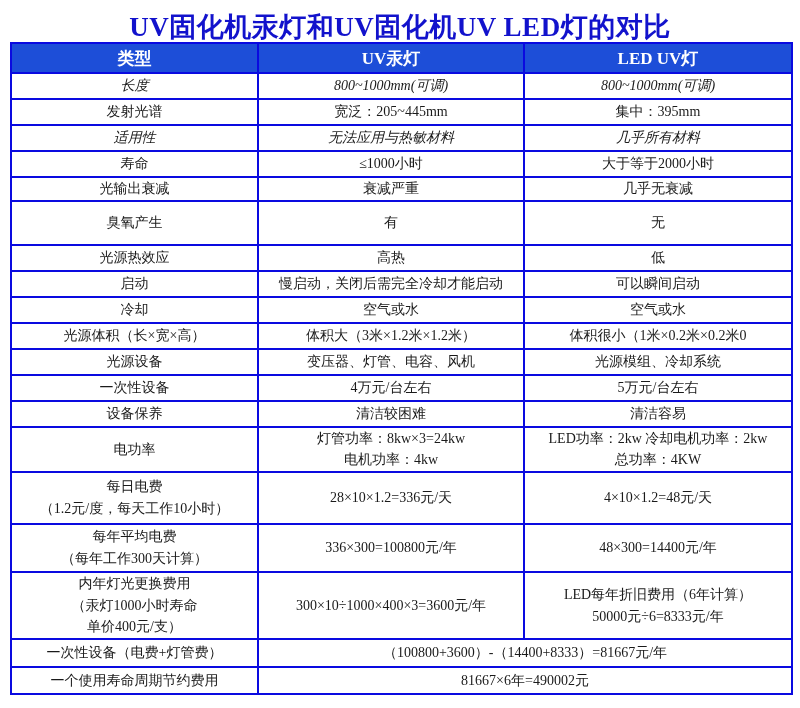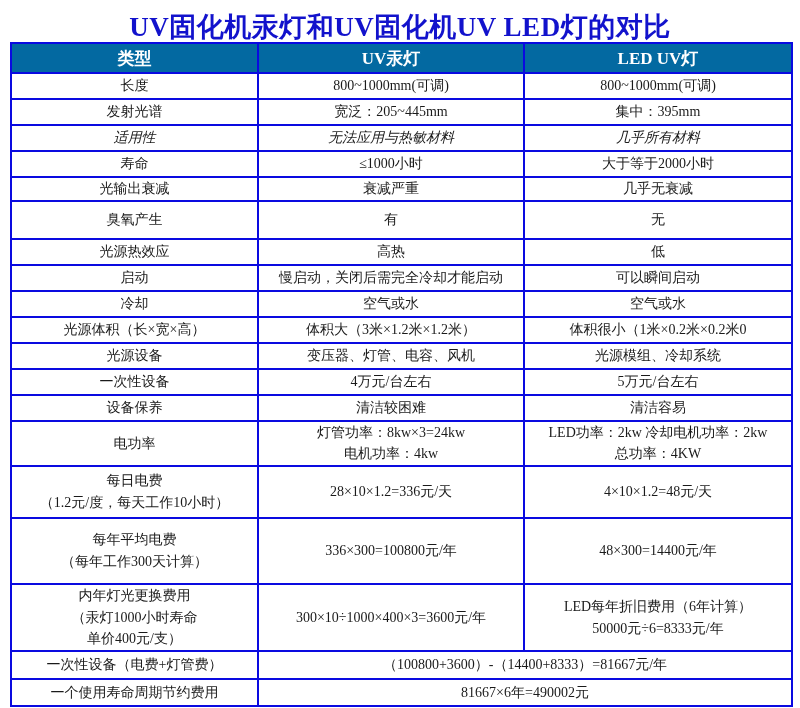--- a/index.html
+++ b/index.html
@@ -38,21 +38,21 @@
     border: 2px solid #0a0ae0;
     text-align: center;
     vertical-align: middle;
     padding: 0 3px;
     font-size: 14px;
     color: #1a1a1a;
     overflow: hidden;
     white-space: nowrap;
   }
   table.cmp thead th {
-    background: #0369a1;
+    background: #1d4ed8;
     color: #ffffff;
     font-size: 17px;
     font-weight: bold;
     height: 28px;
   }
   table.cmp td div {
     line-height: 1.55;
   }
 </style>
 </head>
@@ -67,21 +67,21 @@
       <col style="width:268px">
     </colgroup>
     <thead>
       <tr>
         <th>类型</th>
         <th>UV汞灯</th>
         <th>LED UV灯</th>
       </tr>
     </thead>
     <tbody>
-        <tr style="height: 26px;">
+        <tr style="height: 26px; font-style: italic;">
           <td>
             <div>长度</div>
           </td>
           <td>
             <div>800~1000mm(可调)</div>
           </td>
           <td>
             <div>800~1000mm(可调)</div>
           </td>
         </tr>
@@ -122,21 +122,21 @@
           <td>
             <div>光输出衰减</div>
           </td>
           <td>
             <div>衰减严重</div>
           </td>
           <td>
             <div>几乎无衰减</div>
           </td>
         </tr>
-        <tr style="height: 38px;">
+        <tr style="height: 44px;">
           <td>
             <div>臭氧产生</div>
           </td>
           <td>
             <div>有</div>
           </td>
           <td>
             <div>无</div>
           </td>
         </tr>
@@ -235,21 +235,21 @@
             <div>每日电费</div>
             <div>（1.2元/度，每天工作10小时）</div>
           </td>
           <td>
             <div>28×10×1.2=336元/天</div>
           </td>
           <td>
             <div>4×10×1.2=48元/天</div>
           </td>
         </tr>
-        <tr style="height: 66px;">
+        <tr style="height: 48px;">
           <td>
             <div>每年平均电费</div>
             <div>（每年工作300天计算）</div>
           </td>
           <td>
             <div>336×300=100800元/年</div>
           </td>
           <td>
             <div>48×300=14400元/年</div>
           </td>

